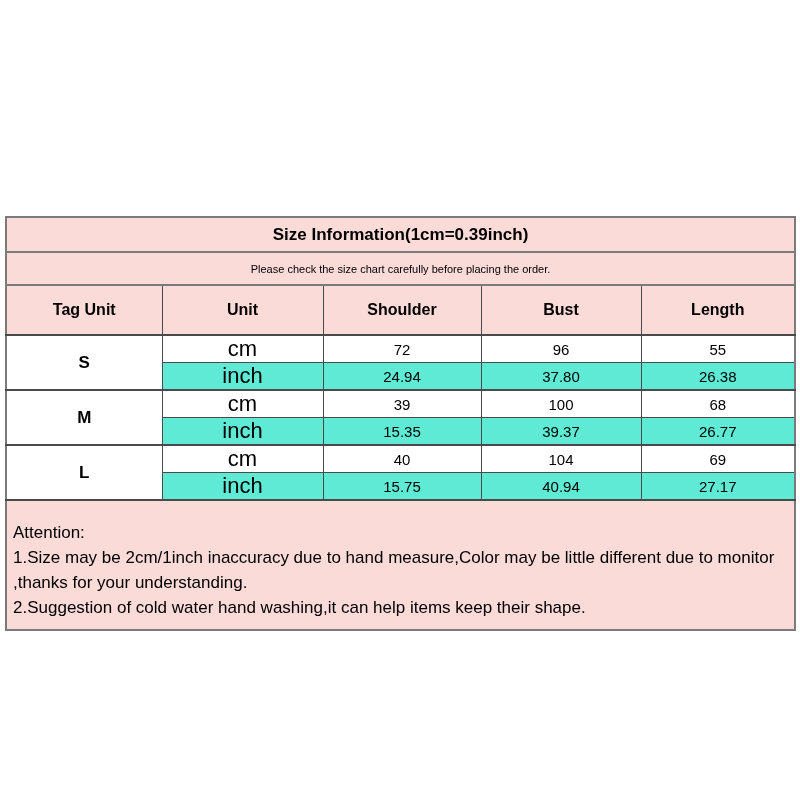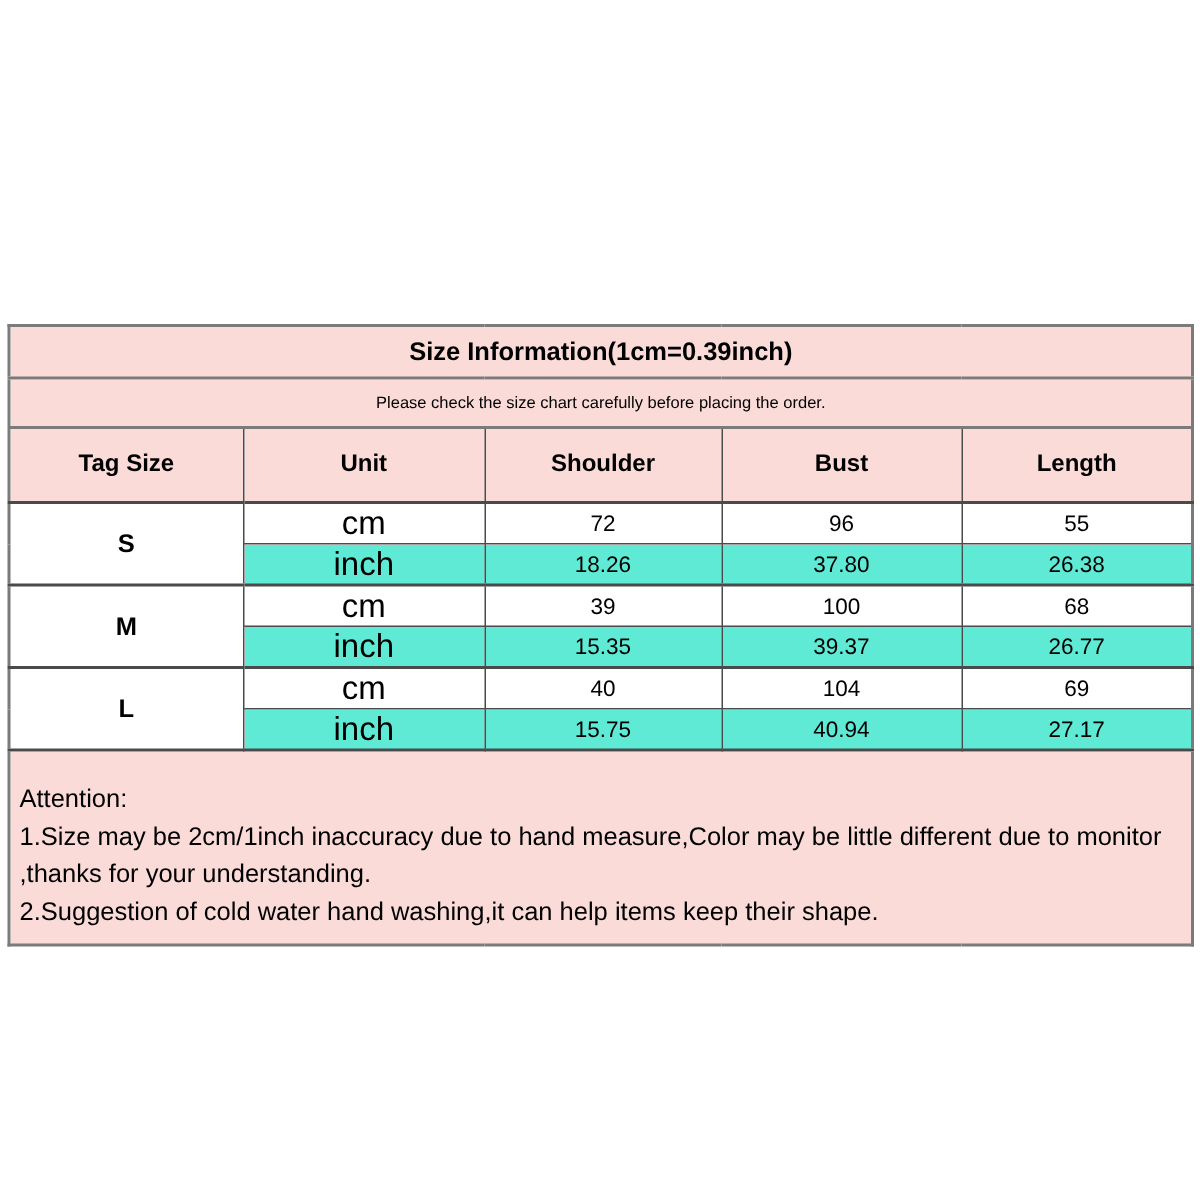--- a/index.html
+++ b/index.html
@@ -97,37 +97,37 @@
       <tbody>
           <tr>
         <td colspan="5" class="title-cell">Size Information(1cm=0.39inch)</td>
       </tr>
 
       <tr>
         <td colspan="5" class="subtitle-cell">Please check the size chart carefully before placing the order.</td>
       </tr>
 
       <tr>
-        <th class="header-cell">Tag Size</th>
+        <th class="header-cell">Tag Unit</th>
         <th class="header-cell">Unit</th>
         <th class="header-cell">Shoulder</th>
         <th class="header-cell">Bust</th>
         <th class="header-cell">Length</th>
       </tr>
 
       <tr class="cm-row group-start">
         <td class="size-cell" rowspan="2">S</td>
         <td class="unit-cell">cm</td>
         <td class="num-cell">72</td>
         <td class="num-cell">96</td>
         <td class="num-cell">55</td>
       </tr>
       <tr class="inch-row">
         <td class="unit-cell">inch</td>
-        <td class="num-cell">18.26</td>
+        <td class="num-cell">24.94</td>
         <td class="num-cell">37.80</td>
         <td class="num-cell">26.38</td>
       </tr>
 
       <tr class="cm-row group-start">
         <td class="size-cell" rowspan="2">M</td>
         <td class="unit-cell">cm</td>
         <td class="num-cell">39</td>
         <td class="num-cell">100</td>
         <td class="num-cell">68</td>

